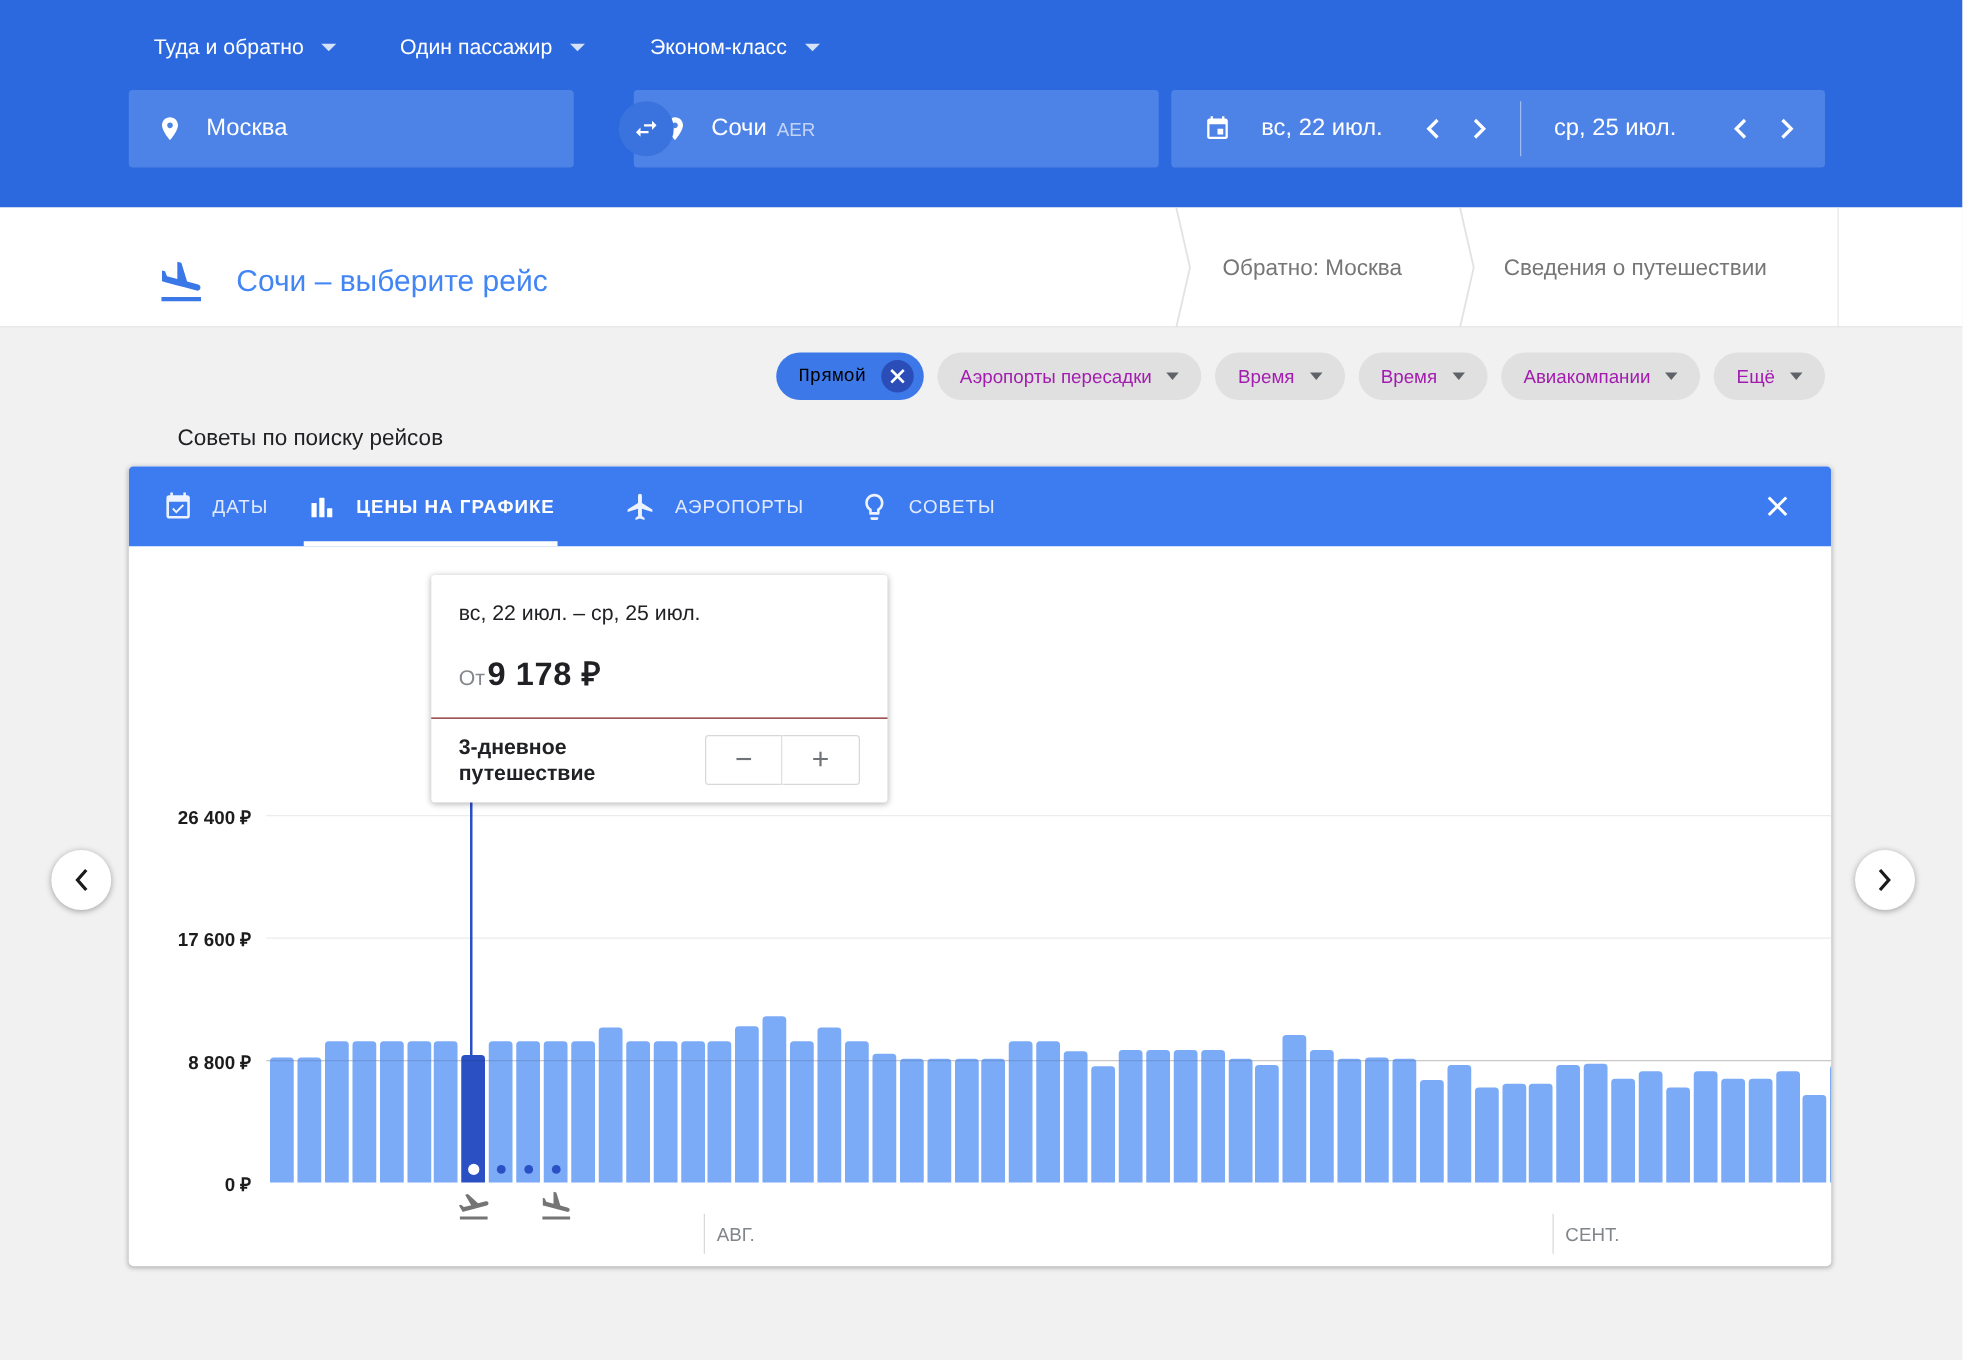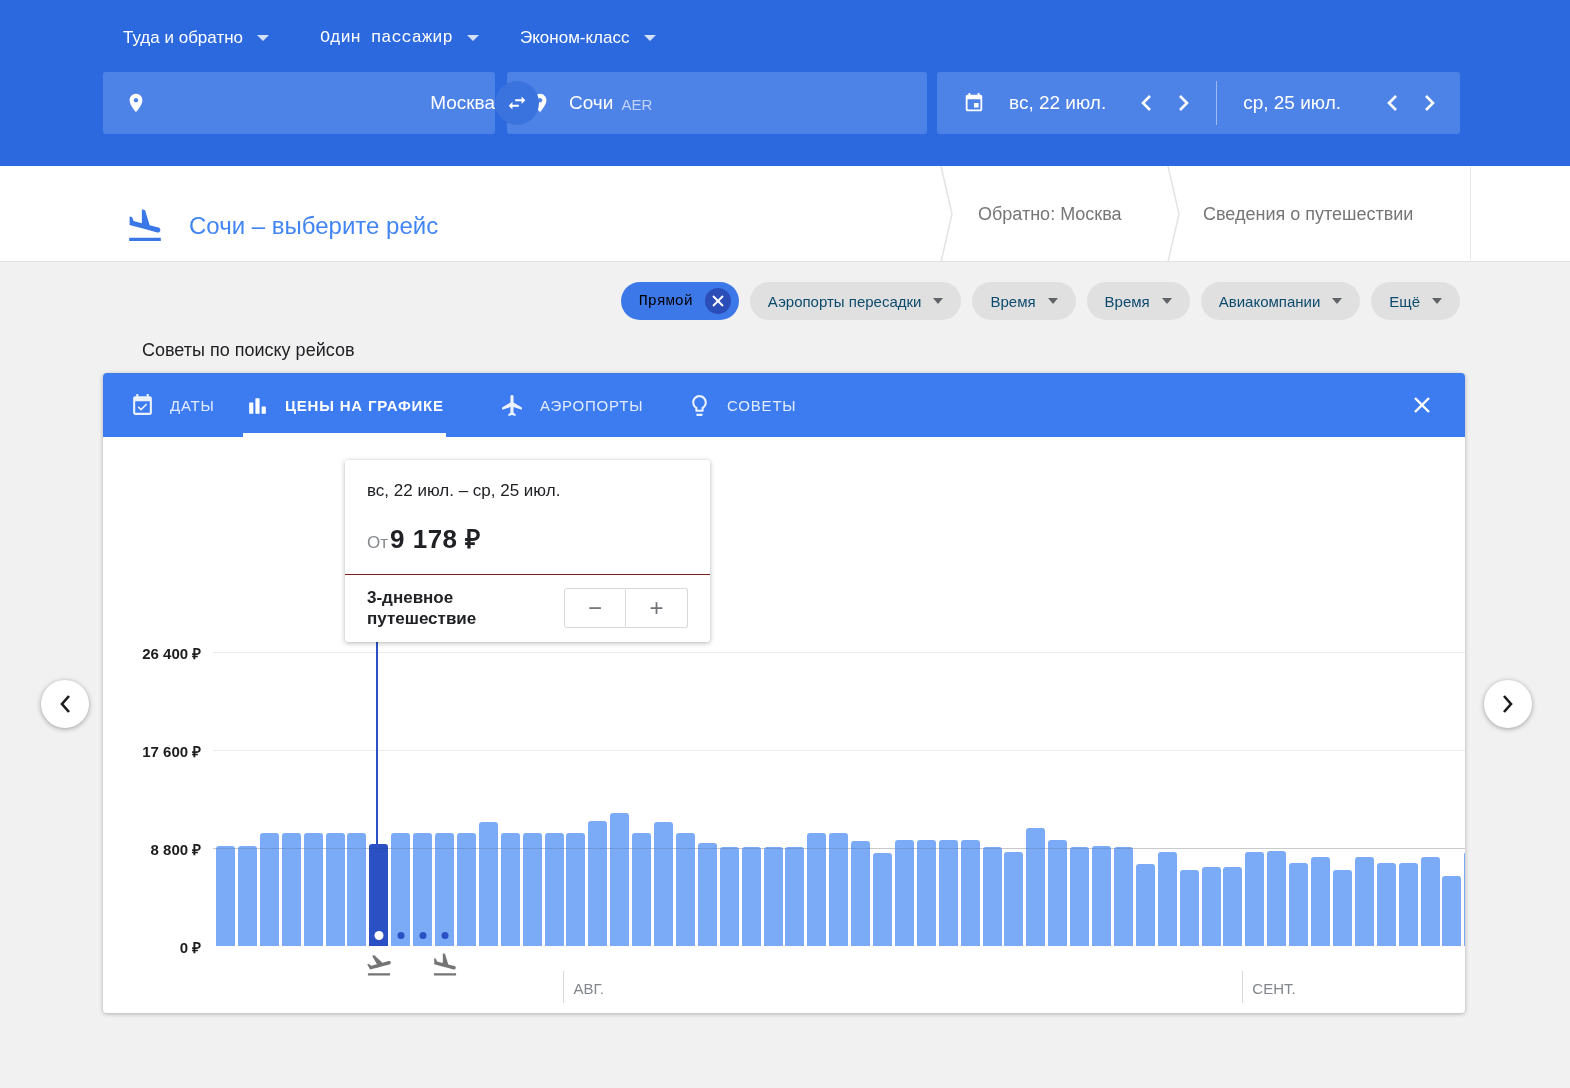--- a/index.html
+++ b/index.html
@@ -24,21 +24,21 @@
   
   .crumb-row { position:absolute; left:0; top:166px; width:1570px; height:96px; background:#fff; border-bottom:1px solid #e2e2e2; }
   .route-title { position:absolute; left:125px; top:0; height:120px; display:flex; align-items:center; gap:24px; }
   .route-title .label { color:#4285f4; font-size:24px; }
   .crumb-sep { position:absolute; top:0; height:96px; }
   .crumb-step { position:absolute; top:0; height:96px; display:flex; align-items:center; color:#767676; font-size:18px; cursor:pointer; }
   .crumb-vline { position:absolute; left:1470px; top:0; width:1px; height:96px; background:#e8e8e8; }
 
   
   .chips-row { position:absolute; left:0; top:282px; width:1460px; display:flex; justify-content:flex-end; gap:11px; }
-  .chip { height:38px; border-radius:19px; background:#e0e0e0; display:flex; align-items:center; padding:0 18px; font-size:15px; color:#0c4a6e; gap:12px; cursor:pointer; white-space:nowrap; }
+  .chip { height:38px; border-radius:19px; background:#e0e0e0; display:flex; align-items:center; padding:0 18px; font-size:15px; color:#a21caf; gap:12px; cursor:pointer; white-space:nowrap; }
   .chip .caret { width:0; height:0; border-left:5px solid transparent; border-right:5px solid transparent; border-top:6px solid #5f6368; }
   .chip.active { background:#3d78e8; color:#000000; padding-right:8px;font-family:Liberation Mono, monospace; }
   .chip-x { width:26px; height:26px; border-radius:50%; background:#2a4db8; display:flex; align-items:center; justify-content:center; }
 
   .tips-heading { position:absolute; left:142px; top:340px; font-size:18px; color:#202124; }
 
   
   .card { position:absolute; left:103px; top:373px; width:1362px; height:640px; background:#fff; border-radius:4px; box-shadow:0 1px 4px rgba(0,0,0,0.28); overflow:hidden;padding-left:42px; }
   .tabbar { position:absolute; left:0; top:0; width:100%; height:64px; background:#3d7cf0; }
   .tab { position:absolute; top:0; height:64px; display:flex; align-items:center; gap:15px; color:rgba(255,255,255,0.85); font-size:15px; letter-spacing:0.8px; cursor:pointer; }
@@ -83,30 +83,30 @@
 </head>
 <body>
 
 <div id="stage">
 
   <div class="app-header">
     <div class="trip-ctrl" style="left:123px;">
       <span>Туда и обратно</span>
       <span class="caret-down"></span>
     </div>
-    <div class="trip-ctrl" style="left:320px;font-family:Liberation Mono, monospace;">
+    <div class="trip-ctrl" style="left:320px;">
       <span>Один пассажир</span>
       <span class="caret-down"></span>
     </div>
     <div class="trip-ctrl" style="left:520px;">
       <span>Эконом-класс</span>
       <span class="caret-down"></span>
     </div>
 
-    <div class="hfield" style="left:103px; width:392px;justify-content:space-between;">
+    <div class="hfield" style="left:103px; width:356px;">
       <svg class="pin" width="22" height="22" viewBox="0 0 24 24" fill="#fff">
           <path d="M12 2C8.13 2 5 5.13 5 9c0 5.25 7 13 7 13s7-7.75 7-13c0-3.87-3.13-7-7-7zm0 9.5c-1.38 0-2.5-1.12-2.5-2.5s1.12-2.5 2.5-2.5 2.5 1.12 2.5 2.5-1.12 2.5-2.5 2.5z"></path>
         </svg>
       <span>Москва</span>
     </div>
 
     <div class="swap-btn">
       <svg width="22" height="22" viewBox="0 0 24 24" fill="#fff">
           <path d="M6.99 11L3 15l3.99 4v-3H14v-2H6.99v-3zM21 9l-3.99-4v3H10v2h7.01v3L21 9z"></path>
         </svg>

